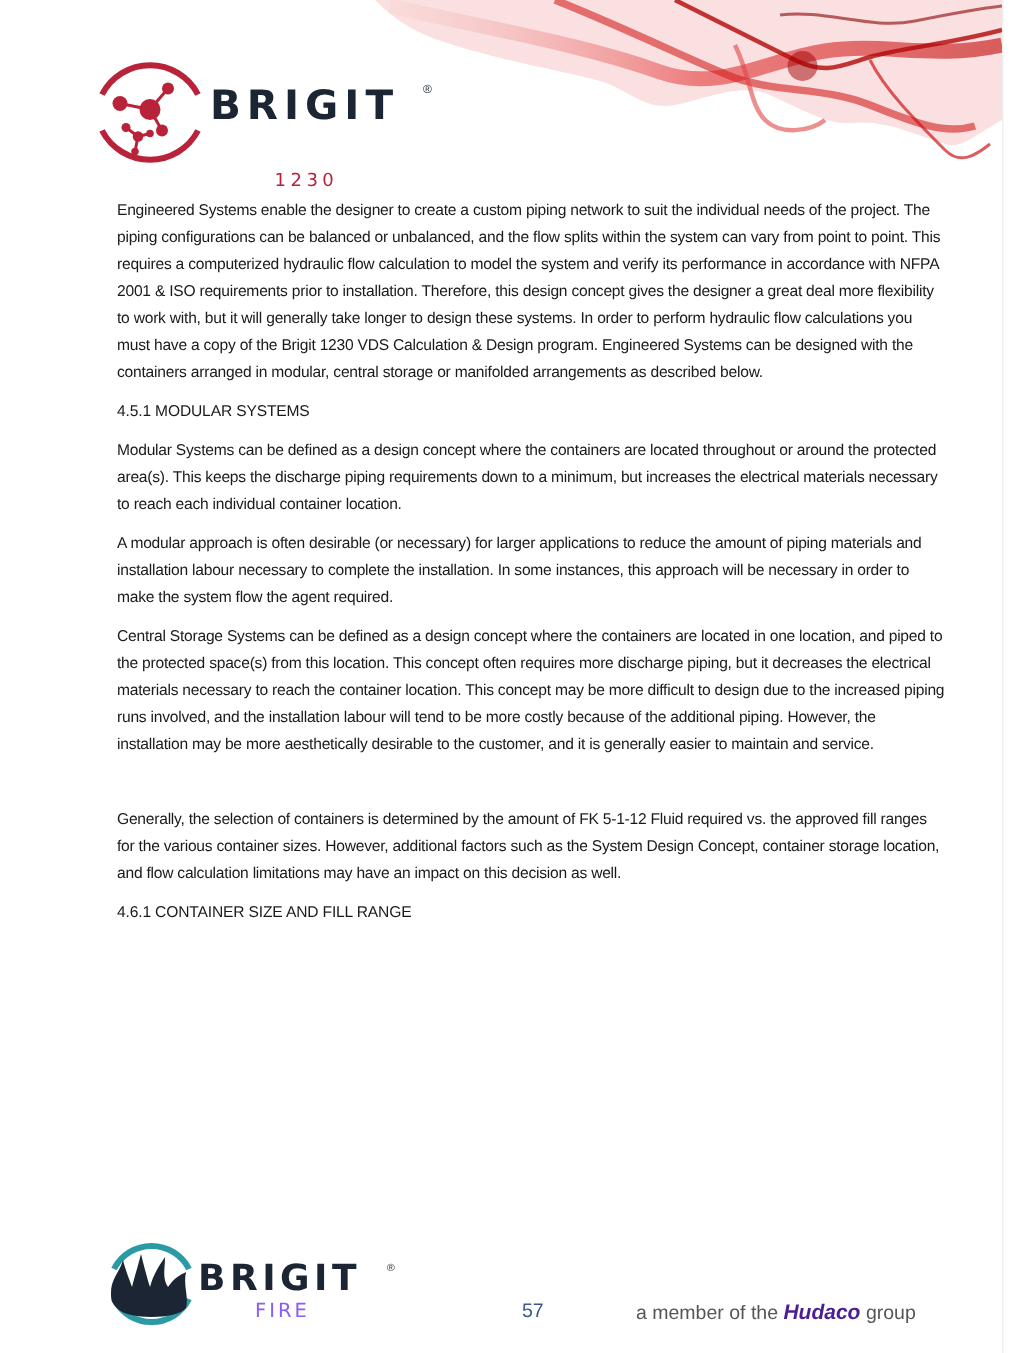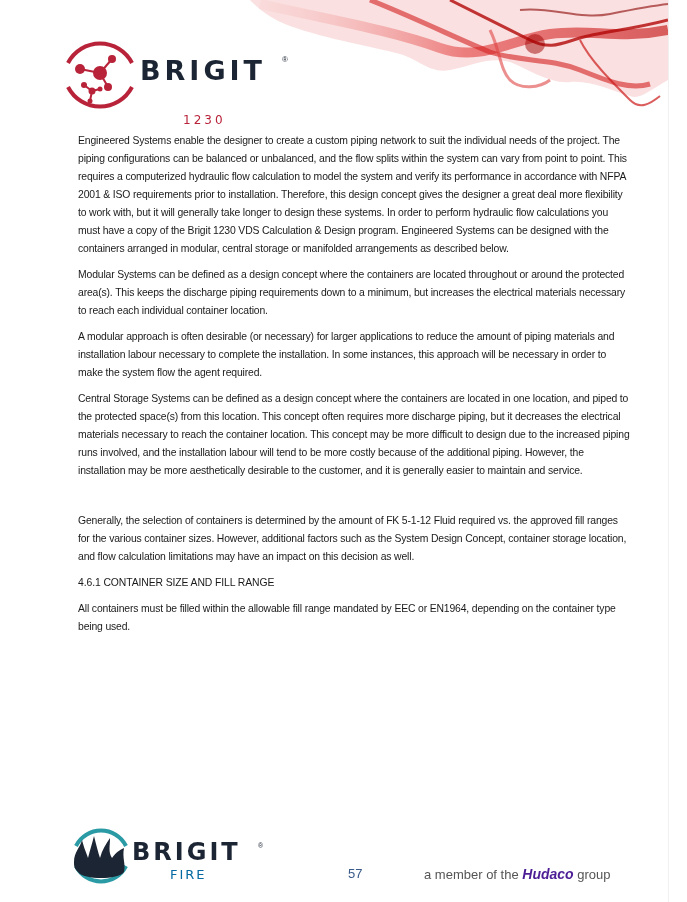--- a/index.html
+++ b/index.html
@@ -32,21 +32,21 @@
     .spacer { height: 24px; }
 
     .footer-logo { position: absolute; left: 68px; top: 822px; width: 210px; height: 65px; }
     .footer-logo .brand {
       position: absolute; left: 64px; top: 16px; font-family: "DejaVu Sans", sans-serif;
       font-weight: bold; font-size: 24px; letter-spacing: 3px; color: #1c2533;
     }
     .footer-logo .reg { position: absolute; left: 190px; top: 20px; font-size: 7px; color: #1c2533; }
     .footer-logo .sub {
       position: absolute; left: 102px; top: 45px; font-family: "DejaVu Sans", sans-serif;
-      font-size: 13px; letter-spacing: 2px; color: #0369a1;
+      font-size: 13px; letter-spacing: 2px; color: #8b5cf6;
     }
 
     .page-number { position: absolute; left: 348px; top: 866px; font-size: 13px; color: #3a5a8a; }
     .member {
       position: absolute; left: 424px; top: 866px; font-size: 13px; color: #555; white-space: nowrap;
     }
     .member .hudaco { font-weight: bold; font-style: italic; color: #4c1d95; font-size: 14px; }
   </style>
 </head>
 <body>
@@ -91,31 +91,31 @@
       <circle cx="40" cy="54" r="2.5" fill="#b8233a"></circle>
     </svg>
     <span class="brand">BRIGIT</span>
     <span class="reg">®</span>
     <span class="sub">1230</span>
   </div>
 
   <div class="content">
     <p>Engineered Systems enable the designer to create a custom piping network to suit the individual needs of the project. The piping configurations can be balanced or unbalanced, and the flow splits within the system can vary from point to point. This requires a computerized hydraulic flow calculation to model the system and verify its performance in accordance with NFPA 2001 &amp; ISO requirements prior to installation. Therefore, this design concept gives the designer a great deal more flexibility to work with, but it will generally take longer to design these systems. In order to perform hydraulic flow calculations you must have a copy of the Brigit 1230 VDS Calculation &amp; Design program. Engineered Systems can be designed with the containers arranged in modular, central storage or manifolded arrangements as described below.</p>
 
+    <h3>4.5.1 MODULAR SYSTEMS</h3>
     <p>Modular Systems can be defined as a design concept where the containers are located throughout or around the protected area(s). This keeps the discharge piping requirements down to a minimum, but increases the electrical materials necessary to reach each individual container location.</p>
     <p>A modular approach is often desirable (or necessary) for larger applications to reduce the amount of piping materials and installation labour necessary to complete the installation. In some instances, this approach will be necessary in order to make the system flow the agent required.</p>
 
     <p>Central Storage Systems can be defined as a design concept where the containers are located in one location, and piped to the protected space(s) from this location. This concept often requires more discharge piping, but it decreases the electrical materials necessary to reach the container location. This concept may be more difficult to design due to the increased piping runs involved, and the installation labour will tend to be more costly because of the additional piping. However, the installation may be more aesthetically desirable to the customer, and it is generally easier to maintain and service.</p>
 
     <div class="spacer"></div>
 
     <p>Generally, the selection of containers is determined by the amount of FK 5-1-12 Fluid required vs. the approved fill ranges for the various container sizes. However, additional factors such as the System Design Concept, container storage location, and flow calculation limitations may have an impact on this decision as well.</p>
 
     <h3>4.6.1 CONTAINER SIZE AND FILL RANGE</h3>
-    <p>All containers must be filled within the allowable fill range mandated by EEC or EN1964, depending on the container type being used.</p>
   </div>
 
   <div class="footer-logo">
     <svg width="66" height="66" viewBox="0 0 66 66" style="position:absolute;left:0;top:0;">
       <path d="M8,24 A28,28 0 0 1 58,24" stroke="#2a9aa5" stroke-width="4" fill="none"></path>
       <path d="M8,44 A28,28 0 0 0 58,44" stroke="#2a9aa5" stroke-width="4" fill="none"></path>
       <path d="M6,40 C6,30 12,26 14,18 C16,26 18,30 20,36 C22,28 24,22 26,14 C28,22 30,30 32,36 C34,28 38,22 42,16 C42,24 40,30 44,36 C48,30 52,28 56,26 C54,36 58,42 56,50 C50,58 16,58 10,50 C6,46 6,44 6,40 Z" fill="#1c2533"></path>
     </svg>
     <span class="brand">BRIGIT</span>
     <span class="reg">®</span>

